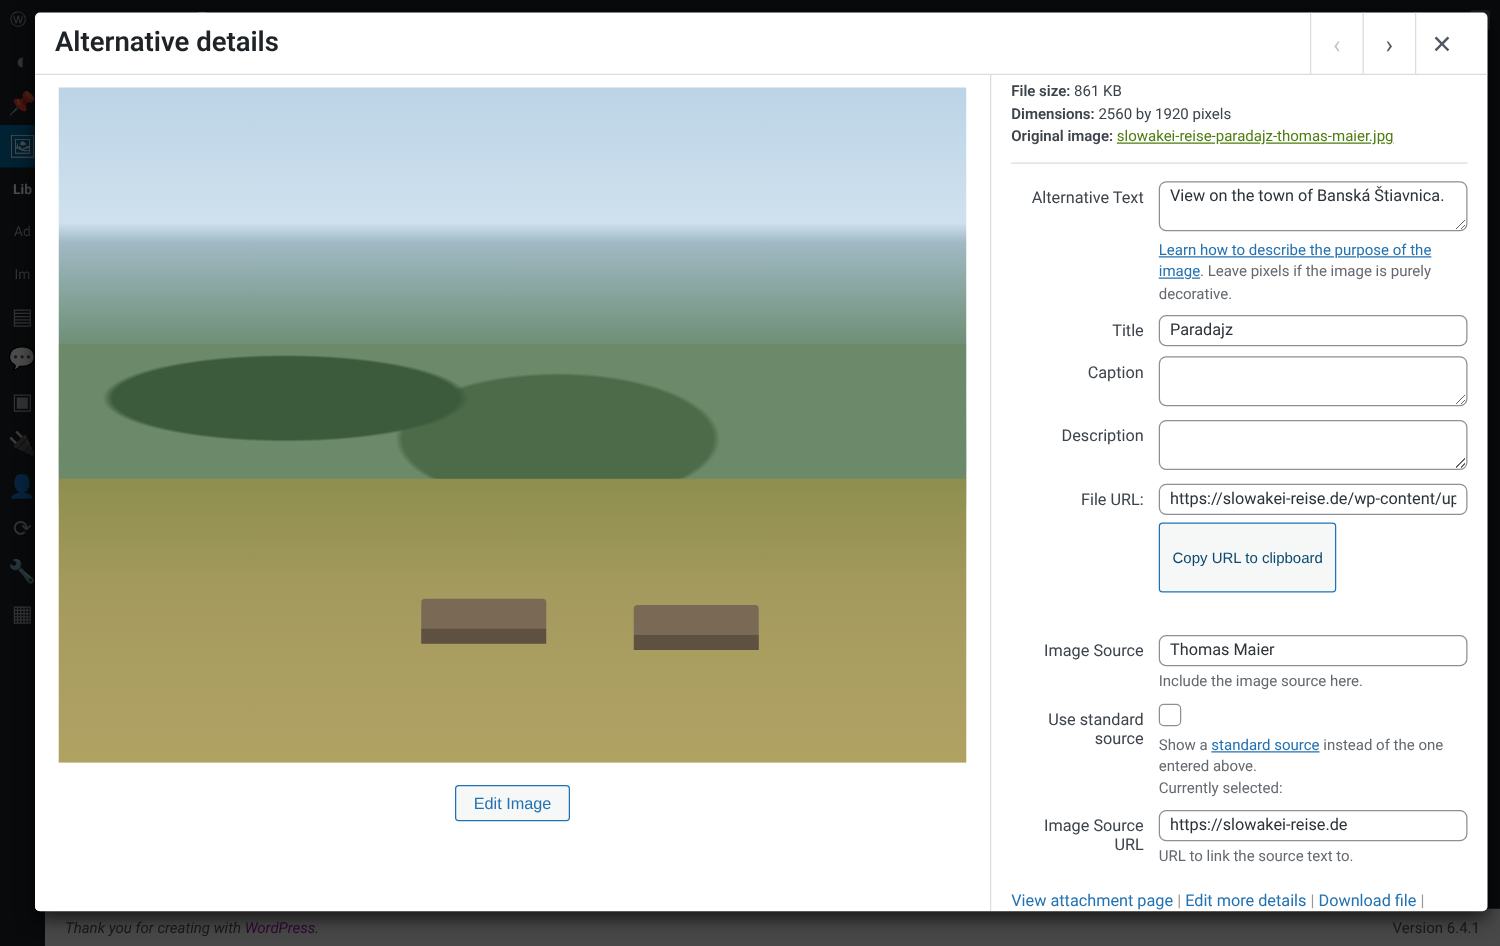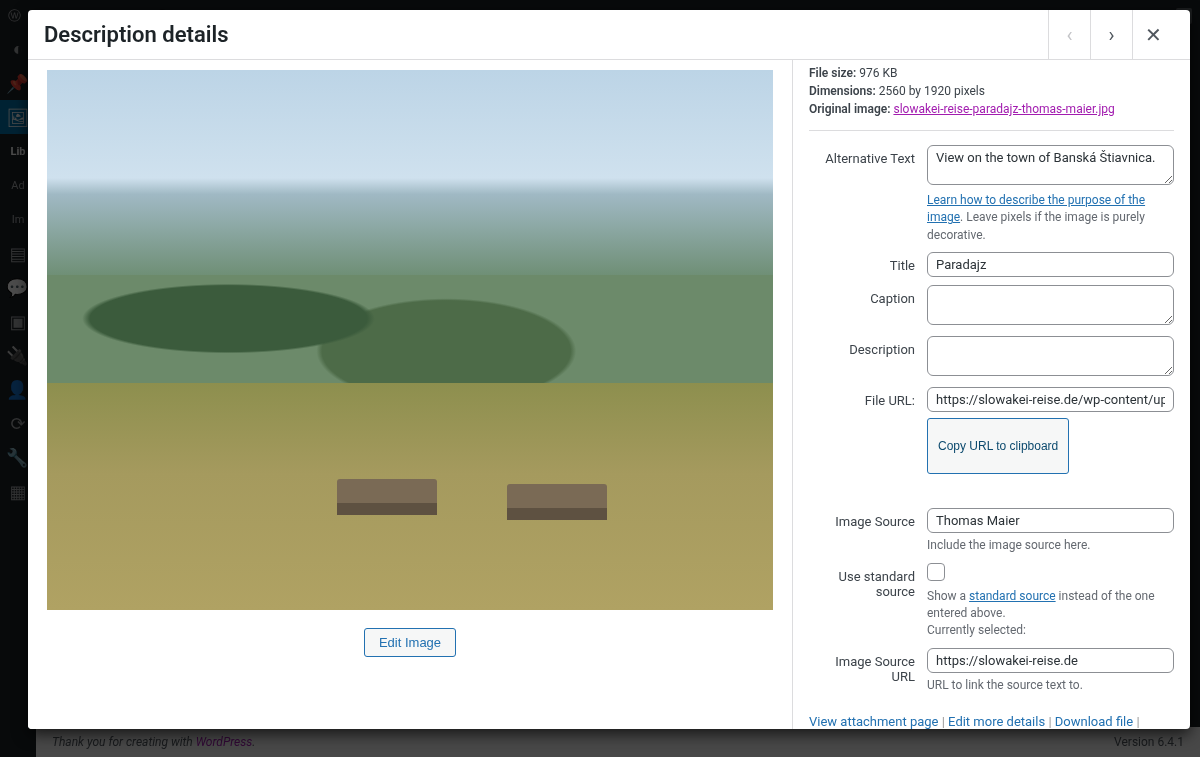--- a/index.html
+++ b/index.html
@@ -166,21 +166,21 @@
 .details-pane {
   width: 398px;
   border-left:1px solid #dcdcde;
   padding: 4px 16px 12px 16px;
   overflow-y:auto;
   font-size:12px;
   color:#3c434a;
 }
 .meta-line { line-height:1.5; }
 .meta-line b { font-weight:600; }
-.meta-line a { color:#a21caf; text-decoration:underline; }
+.meta-line a { color:#4d7c0f; text-decoration:underline; }
 
 .divider { border:none; border-top:1px solid #dcdcde; margin:12px 0 14px 0; }
 
 .field-row {
   display:flex;
   margin-bottom:8px;
   align-items:flex-start;
 }
 .field-label {
   width:118px;
@@ -293,21 +293,21 @@
 </div>
 
 <div class="wp-footer">
   <span><span>Thank you for creating with </span><a href="#">WordPress</a><span>.</span></span>
   <span style="font-style:normal;">Version 6.4.1</span>
 </div>
 
 <div class="overlay"></div>
 <div class="modal">
   <div class="modal-header">
-    <div class="modal-title">Description details</div>
+    <div class="modal-title">Alternative details</div>
     <div class="nav-btns">
       <div class="nav-btn disabled">
           <span>‹</span>
         </div>
       <div class="nav-btn">
           <span>›</span>
         </div>
       <div class="nav-btn">
           <span>✕</span>
         </div>
@@ -317,21 +317,21 @@
   <div class="modal-body">
     <div class="preview-pane">
       <div class="preview-img">
         <div class="bench b1"></div>
         <div class="bench b2"></div>
       </div>
       <button class="edit-btn">Edit Image</button>
     </div>
 
     <div class="details-pane">
-      <div class="meta-line"><b>File size:</b> <span>976 KB</span></div>
+      <div class="meta-line"><b>File size:</b> <span>861 KB</span></div>
       <div class="meta-line"><b>Dimensions:</b> <span>2560 by 1920 pixels</span></div>
       <div class="meta-line"><b>Original image:</b> <a href="#">slowakei-reise-paradajz-thomas-maier.jpg</a></div>
 
       <hr class="divider">
 
       <div class="field-row">
         <div class="field-label">Alternative Text</div>
         <div class="field-input">
           <textarea rows="2" style="">View on the town of Banská Štiavnica.</textarea>
           <div class="help"><a href="#">Learn how to describe the purpose of the image</a><span>. Leave pixels if the image is purely decorative.</span></div>

